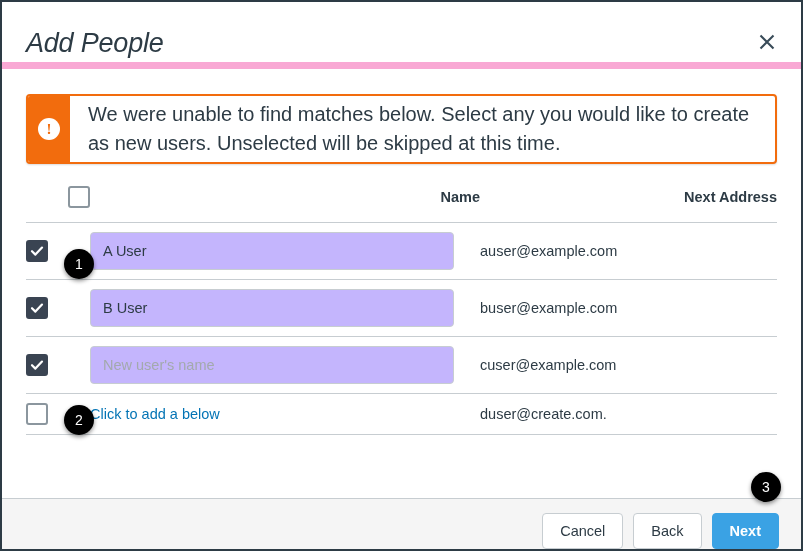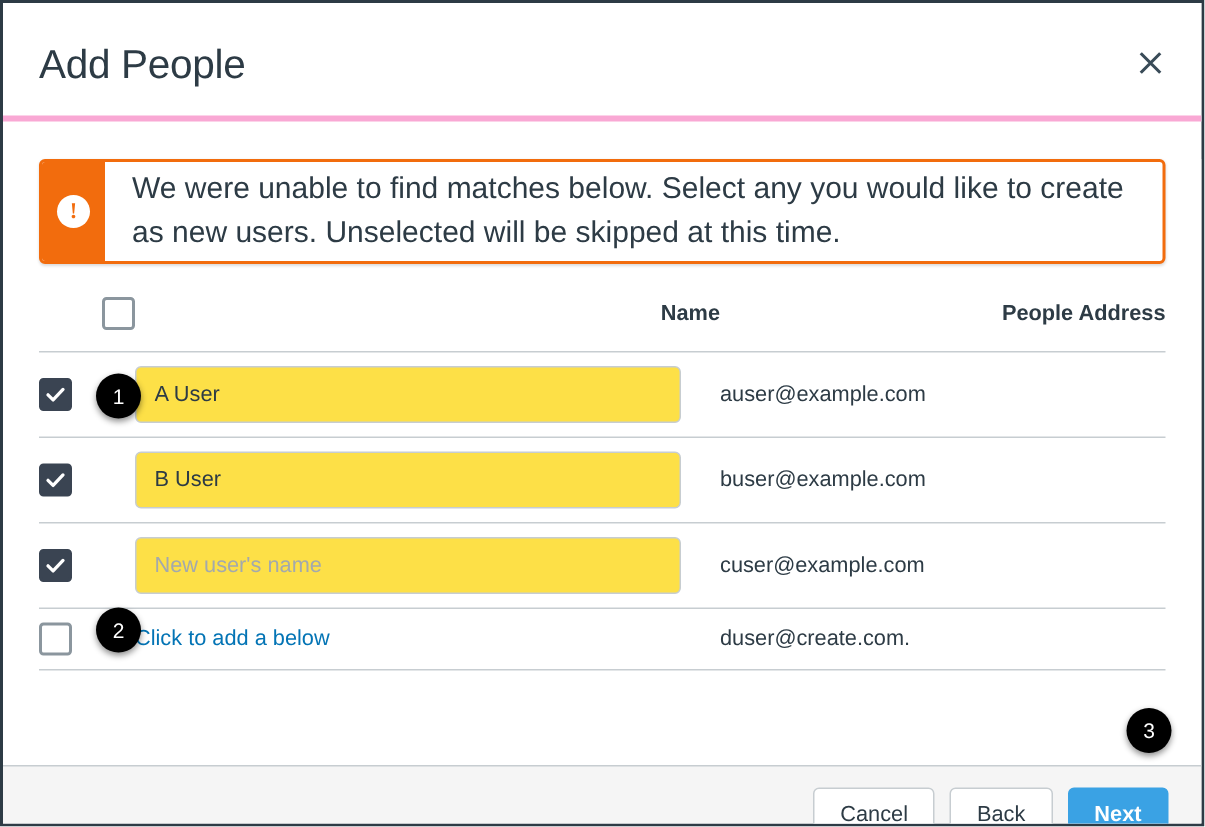--- a/index.html
+++ b/index.html
@@ -19,23 +19,24 @@
     width: 803px;
     height: 551px;
     overflow: hidden;
     background: #ffffff;
     border: 2px solid #2d3b45;
   }
 
   
   .dialog-header {
     position: relative;
-    height: 79px;
-    border-bottom: 4px solid #f9a8d4;
-    background: #ffffff;
+    height: 67px;
+    border-bottom: 7px solid #f9a8d4;
+    background: #ffffff;
+    font-style: italic;
   }
   .dialog-title {
     position: absolute;
     left: 24px;
     top: 26px;
     font-size: 27px;
     font-weight: 400;
     color: #2d3b45;
     letter-spacing: -0.2px;
     white-space: nowrap;
@@ -166,21 +167,21 @@
   
   .name-input {
     width: 364px;
     height: 38px;
     border: 1px solid #c7cdd1;
     border-radius: 4px;
     padding: 0 12px;
     font-size: 14.5px;
     font-family: "Liberation Sans", sans-serif;
     color: #2d3b45;
-    background: #fde047;
+    background: #c4b5fd;
     outline: none;
   }
   .name-input::placeholder { color: #a3a9ad; }
 
   .add-name-link {
     color: #0374b5;
     font-size: 14.5px;
     text-decoration: none;
     cursor: pointer;
     display: inline-block;
@@ -275,21 +276,21 @@
         <col class="col-email">
       </colgroup>
       <thead>
         <tr>
           <th class="th-check">
             <span class="chk unchecked">
               
             </span>
           </th>
           <th class="th-name">Name</th>
-          <th class="th-email">People Address</th>
+          <th class="th-email">Next Address</th>
         </tr>
       </thead>
       <tbody>
 
         <tr>
           <td>
             <span class="chk checked">
               <svg width="14" height="14" viewBox="0 0 14 14">
                 <path d="M2 7.2 L5.4 10.6 L12 3.6" stroke="#ffffff" stroke-width="2.2" fill="none" stroke-linecap="round" stroke-linejoin="round"></path>
               </svg>

